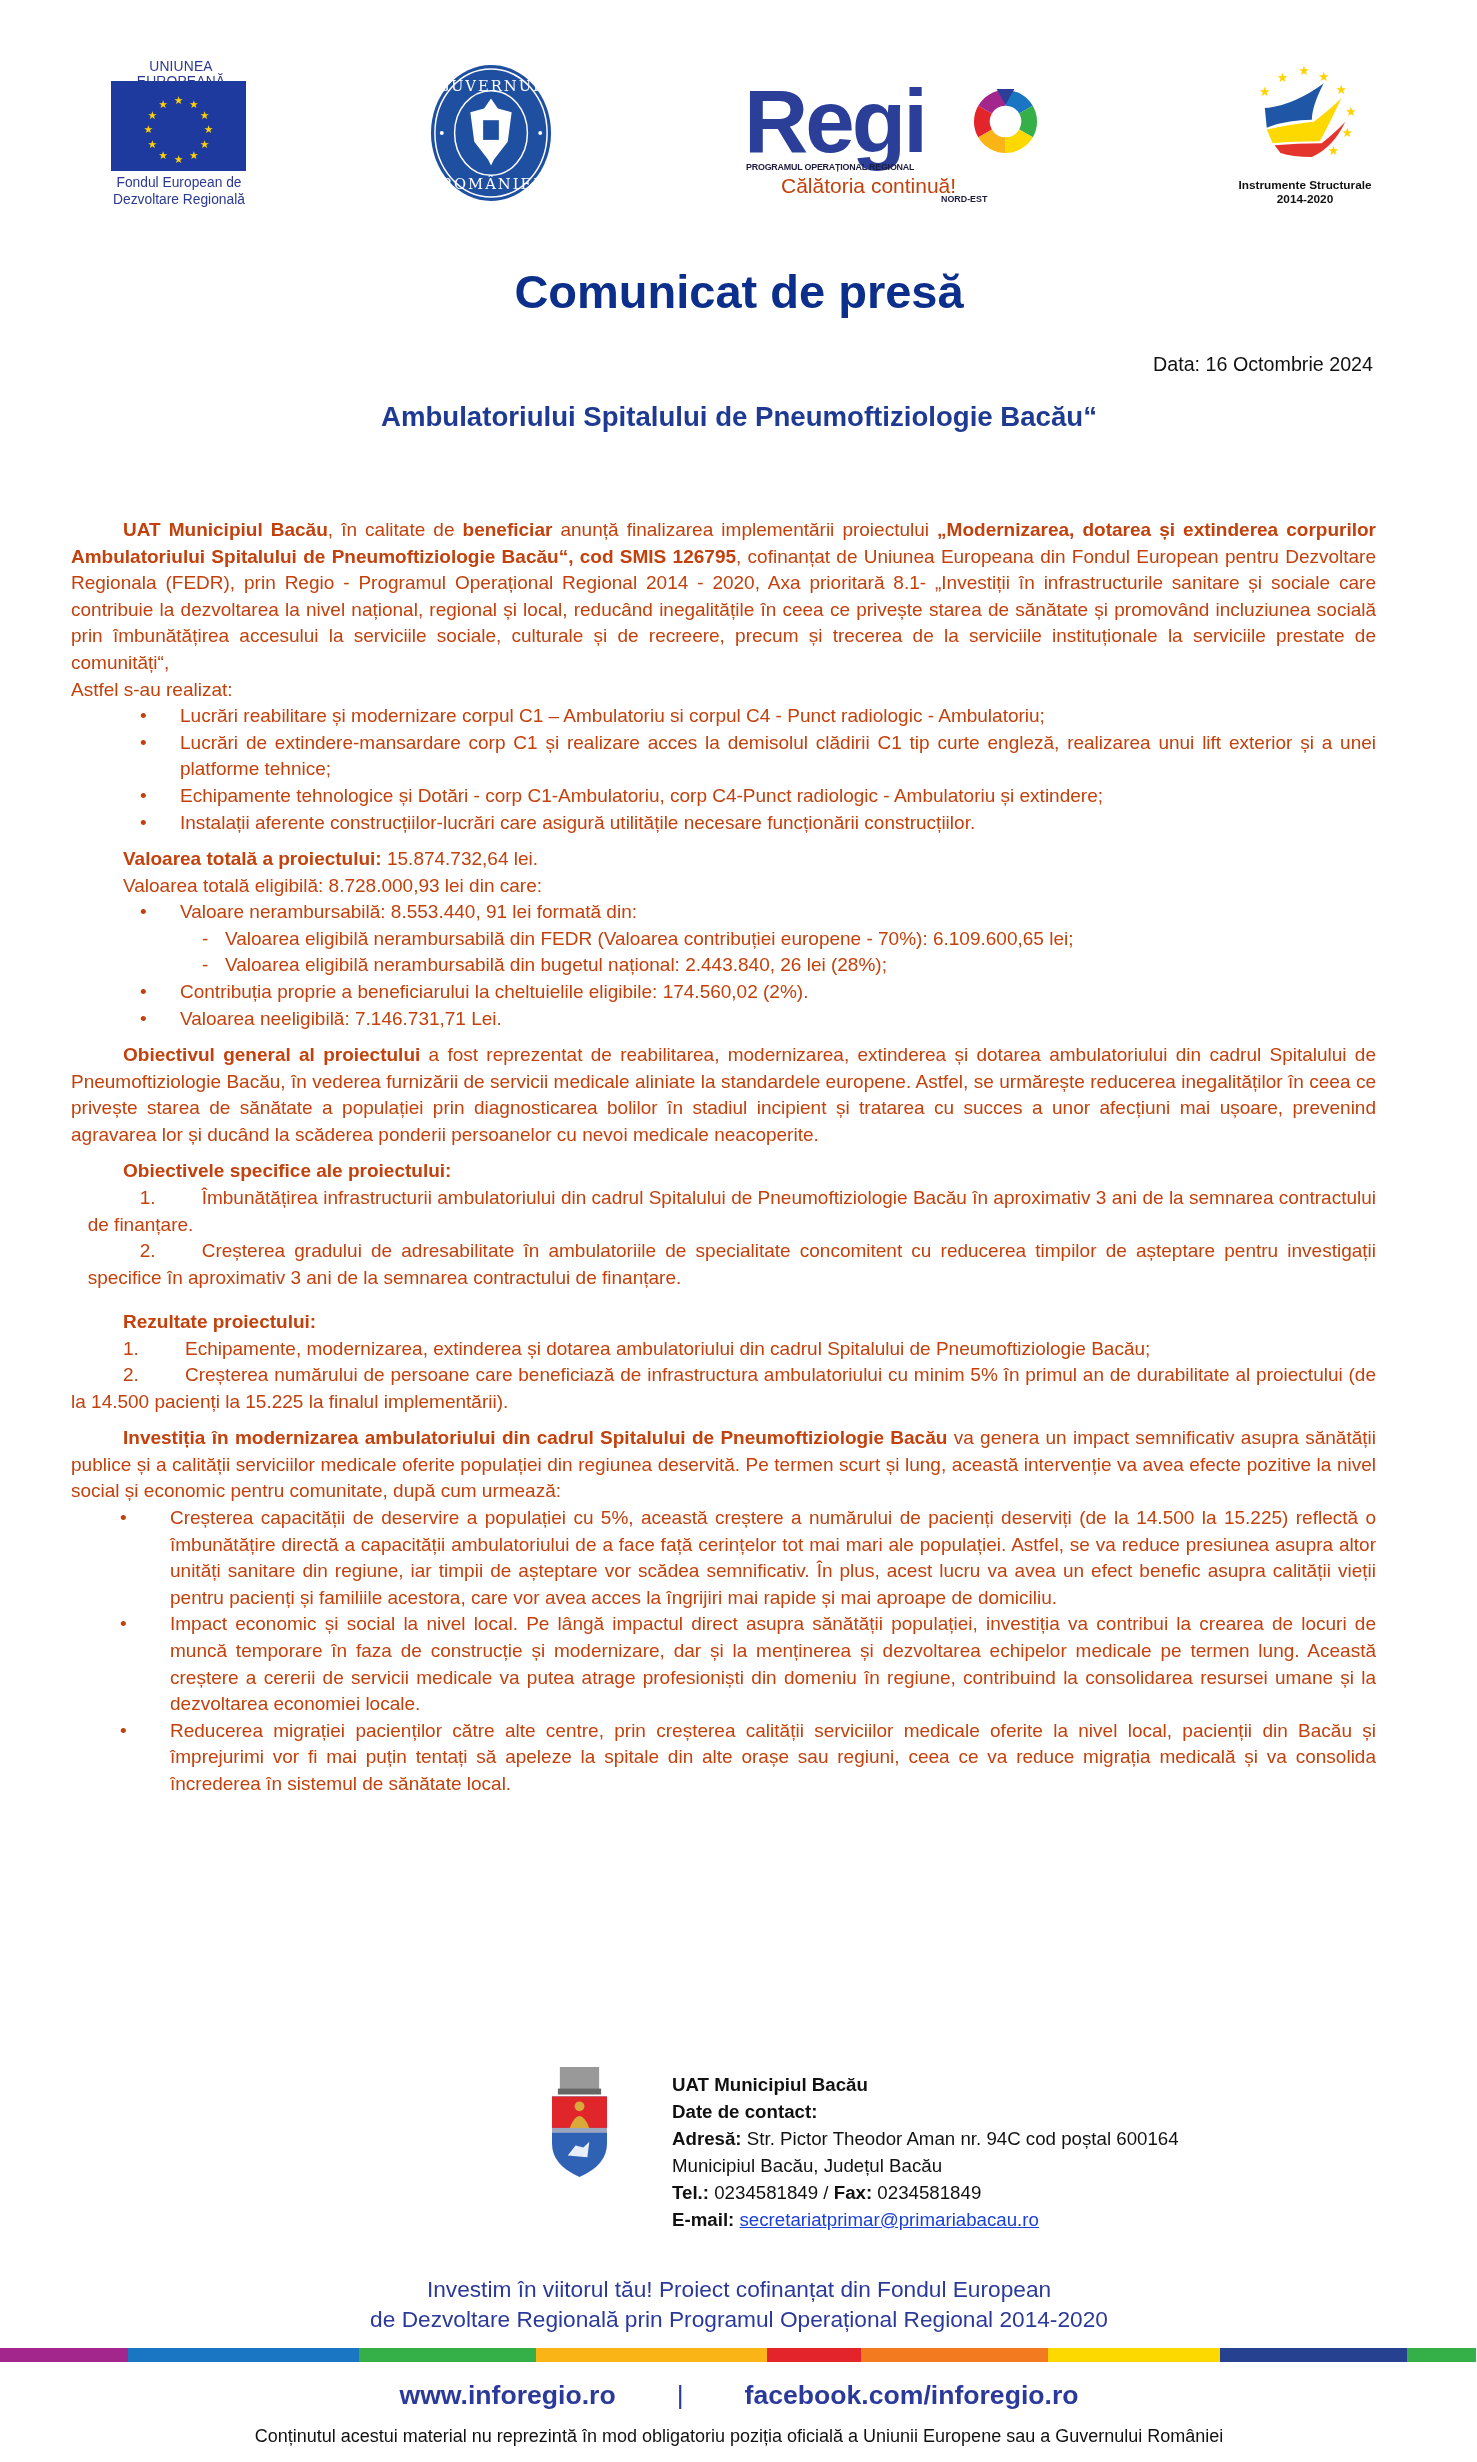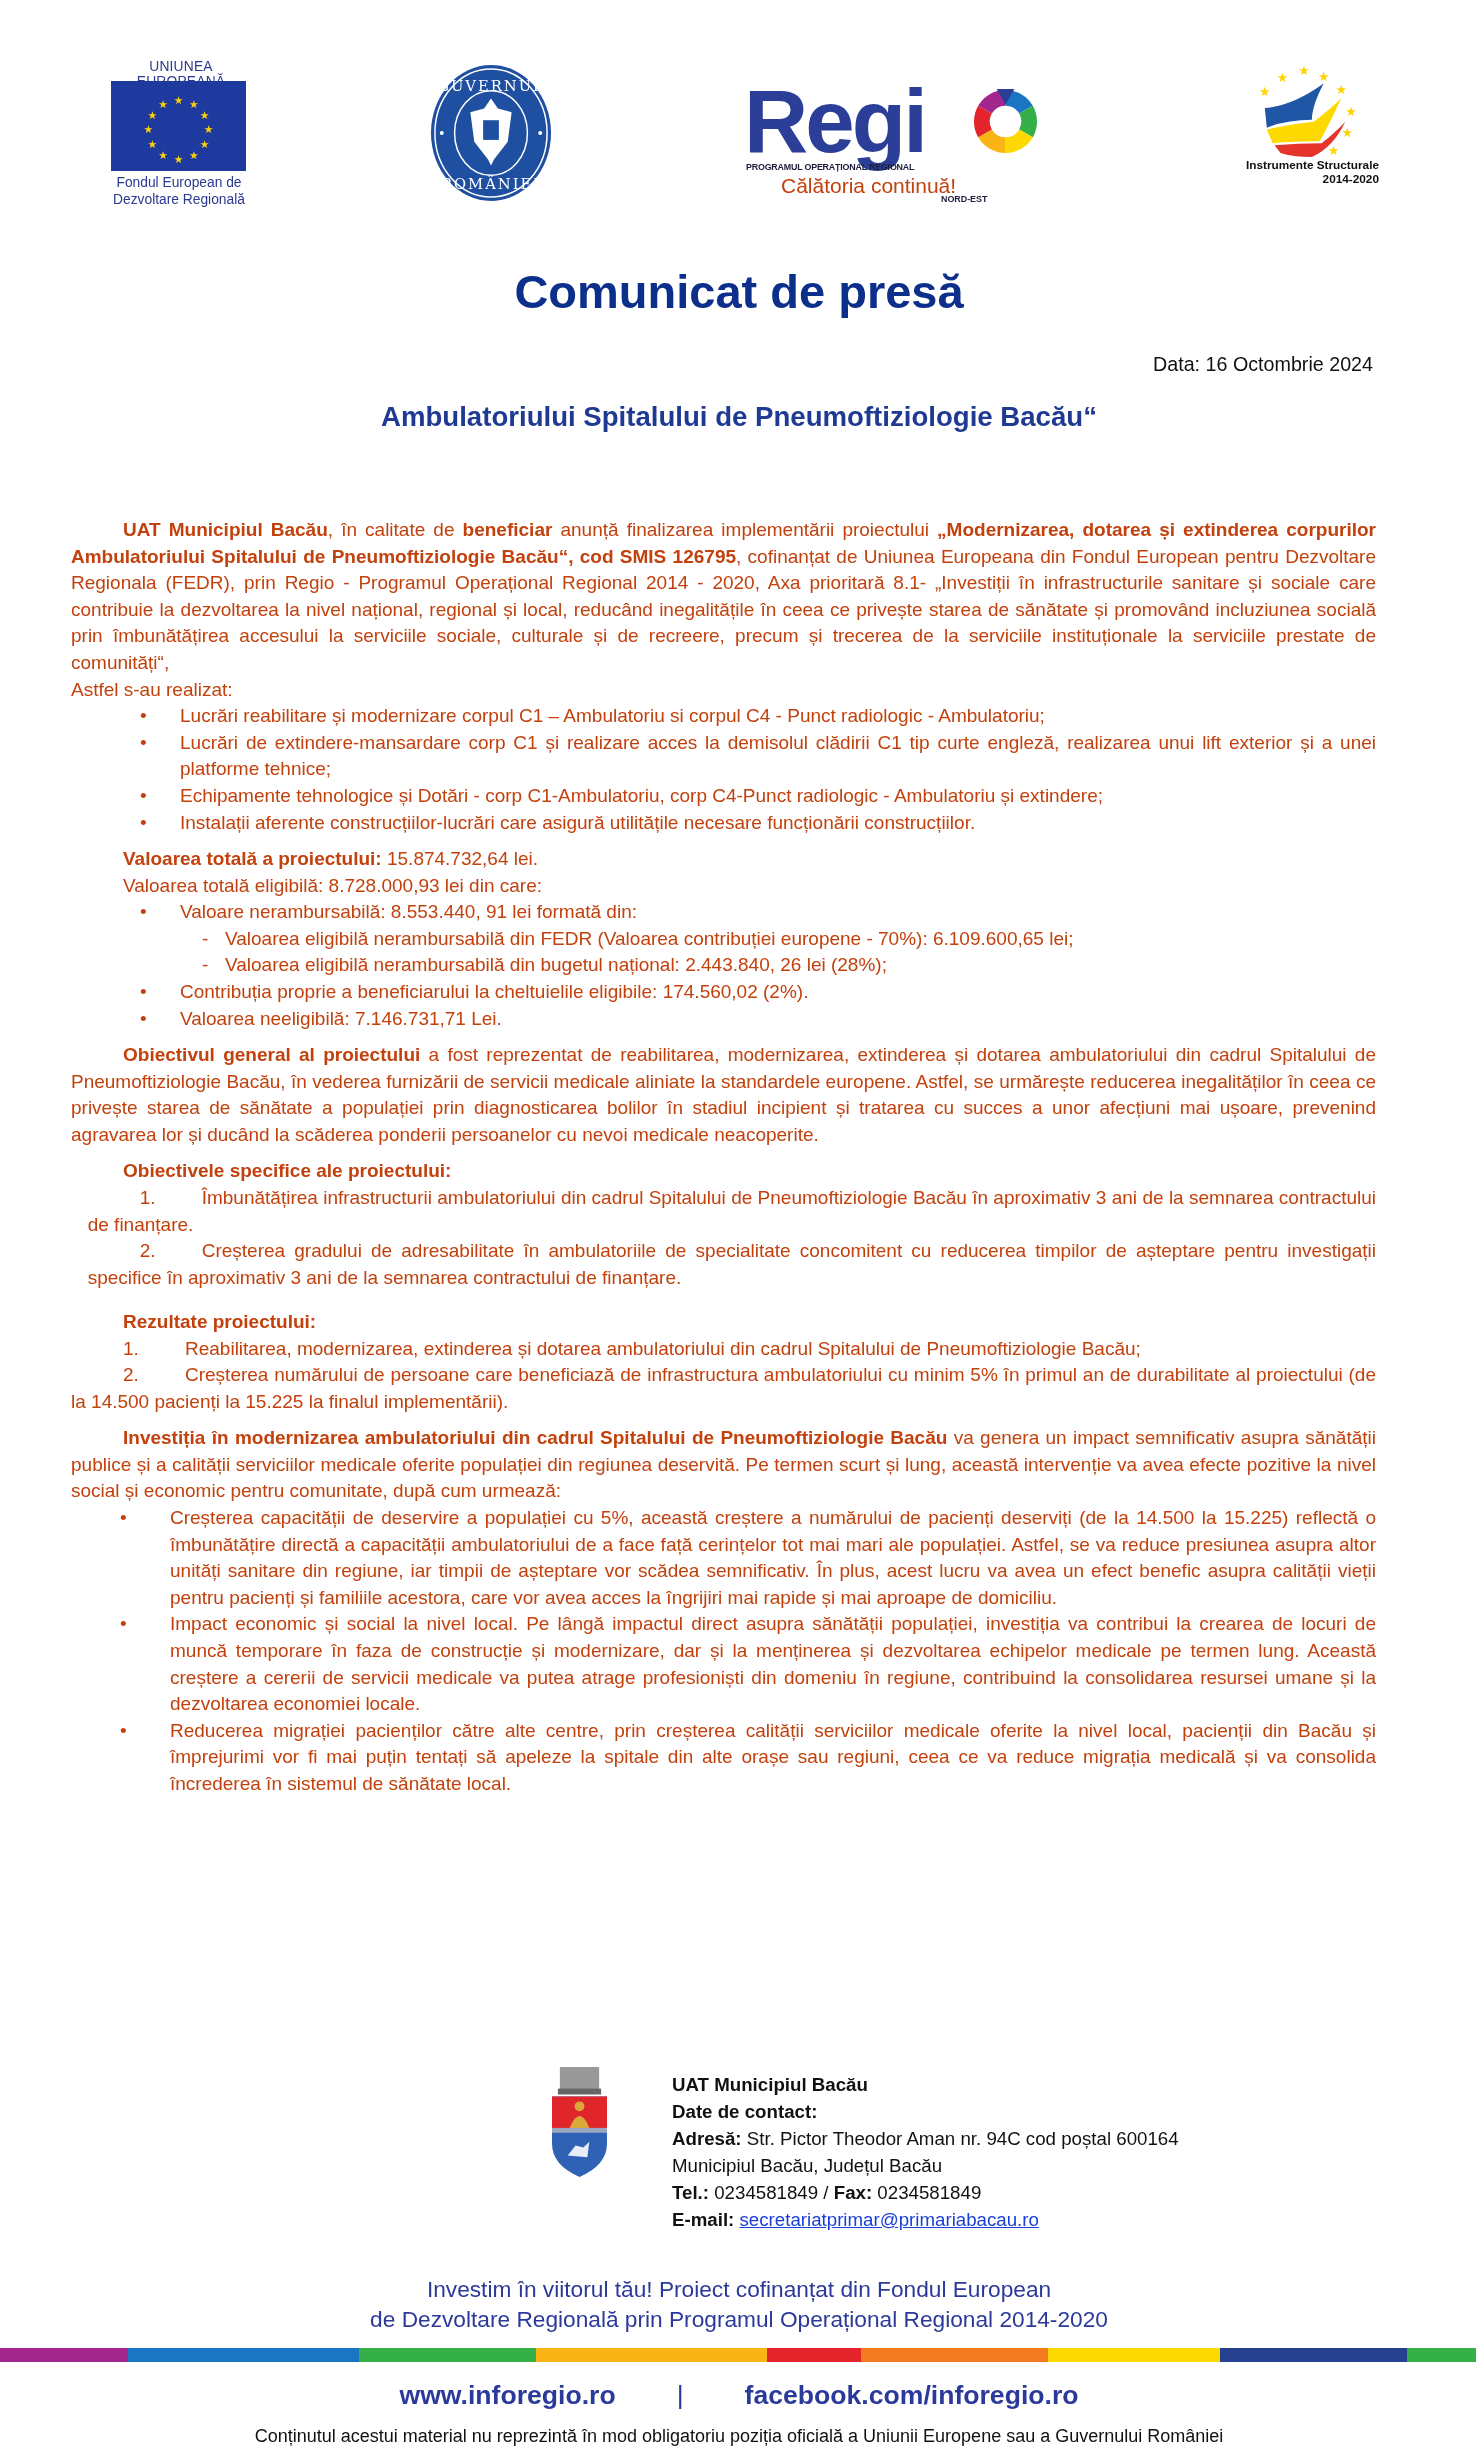--- a/index.html
+++ b/index.html
@@ -14,21 +14,21 @@
   .eu-sub { left:102px; top:175px; width:154px; text-align:center; font-size:13.8px; line-height:16.7px; color:#2b3990; }
   .gov-seal { left:429px; top:63px; width:124px; height:140px;text-decoration:underline; }
   .regio { left:744px; top:77px; width:296px; height:128px; }
   .regio-word { left:0; top:0; font-size:89px; line-height:89px; font-weight:bold; color:#2b3f99; letter-spacing:-3px; font-family:"Liberation Sans", sans-serif; }
   .regio-ring { left:229px; top:11.8px; width:65px; height:65px; }
   .regio-prog { left:2px; top:85px; font-size:8.9px; font-weight:bold; color:#1c1c3c; letter-spacing:-0.2px; }
   .regio-nord { left:197px; top:85px; font-size:8.9px; font-weight:bold; color:#1c1c3c;margin-top:32px; }
   .regio-tag { left:37px; top:97px; font-size:21px; color:#c2410c; }
   .instr { left:1231px; top:59px; width:148px; height:148px; }
   .instr-emblem { left:11.8px; top:0; width:124px; height:100px; }
-  .instr-text { left:0; top:100px; width:148px; text-align:right; font-size:11.8px; font-weight:bold; line-height:13.8px; color:#111; }
+  .instr-text { left:0; top:120px; width:148px; text-align:center; font-size:11.8px; font-weight:bold; line-height:13.8px; color:#111; }
 
   
   .title { left:0; top:264px; width:1478px; text-align:center; font-size:47px; font-weight:bold; color:#0d2f8c; }
   .date { right:105px; top:353px; font-size:19.7px; color:#111; }
   .subtitle { left:148px; top:399px; width:1182px; text-align:center; font-size:27.6px; line-height:35px; font-weight:bold; color:#1f3a93; }
 
   
   .body { left:71px; top:517px; width:1305px; font-size:19px; line-height:26.6px; color:#c2410c; }
   .body p { margin:0; text-align:justify; }
   .indent { text-indent:52px; }
@@ -174,21 +174,21 @@
 
   <div class="gap"></div>
   <p style="padding-left:52px" class="b">Obiectivele specifice ale proiectului:</p>
   <div class="num-wrap">
     <p class="num"><span class="n">1.</span><span>Îmbunătățirea infrastructurii ambulatoriului din cadrul Spitalului de Pneumoftiziologie Bacău în aproximativ 3 ani de la semnarea contractului de finanțare.</span></p>
     <p class="num"><span class="n">2.</span><span>Creșterea gradului de adresabilitate în ambulatoriile de specialitate concomitent cu reducerea timpilor de așteptare pentru investigații specifice în aproximativ 3 ani de la semnarea contractului de finanțare.</span></p>
   </div>
 
   <div class="gap-lg"></div>
   <p style="padding-left:52px" class="b">Rezultate proiectului:</p>
-  <p class="num"><span class="n">1.</span><span>Reabilitarea, modernizarea, extinderea și dotarea ambulatoriului din cadrul Spitalului de Pneumoftiziologie Bacău;</span></p>
+  <p class="num"><span class="n">1.</span><span>Echipamente, modernizarea, extinderea și dotarea ambulatoriului din cadrul Spitalului de Pneumoftiziologie Bacău;</span></p>
   <p class="num"><span class="n">2.</span><span>Creșterea numărului de persoane care beneficiază de infrastructura ambulatoriului cu minim 5% în primul an de durabilitate al proiectului (de la 14.500 pacienți la 15.225 la finalul implementării).</span></p>
 
   <div class="gap"></div>
   <p class="indent"><span class="b">Investiția în modernizarea ambulatoriului din cadrul Spitalului de Pneumoftiziologie Bacău</span><span> va genera un impact semnificativ asupra sănătății publice și a calității serviciilor medicale oferite populației din regiunea deservită. Pe termen scurt și lung, această intervenție va avea efecte pozitive la nivel social și economic pentru comunitate, după cum urmează:</span></p>
   <div class="invest-bul"><span class="dot">•</span><span>Creșterea capacității de deservire a populației cu 5%, această creștere a numărului de pacienți deserviți (de la 14.500 la 15.225) reflectă o îmbunătățire directă a capacității ambulatoriului de a face față cerințelor tot mai mari ale populației. Astfel, se va reduce presiunea asupra altor unități sanitare din regiune, iar timpii de așteptare vor scădea semnificativ. În plus, acest lucru va avea un efect benefic asupra calității vieții pentru pacienți și familiile acestora, care vor avea acces la îngrijiri mai rapide și mai aproape de domiciliu.</span></div>
   <div class="invest-bul"><span class="dot">•</span><span>Impact economic și social la nivel local. Pe lângă impactul direct asupra sănătății populației, investiția va contribui la crearea de locuri de muncă temporare în faza de construcție și modernizare, dar și la menținerea și dezvoltarea echipelor medicale pe termen lung. Această creștere a cererii de servicii medicale va putea atrage profesioniști din domeniu în regiune, contribuind la consolidarea resursei umane și la dezvoltarea economiei locale.</span></div>
   <div class="invest-bul"><span class="dot">•</span><span>Reducerea migrației pacienților către alte centre, prin creșterea calității serviciilor medicale oferite la nivel local, pacienții din Bacău și împrejurimi vor fi mai puțin tentați să apeleze la spitale din alte orașe sau regiuni, ceea ce va reduce migrația medicală și va consolida încrederea în sistemul de sănătate local.</span></div>
 </div>
 
 <div class="abs crest">

